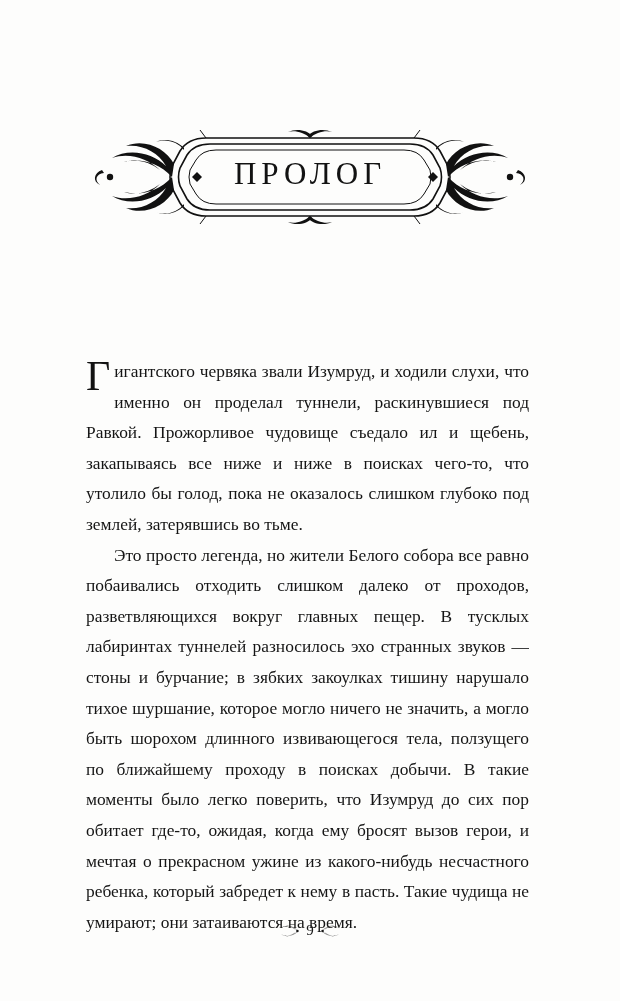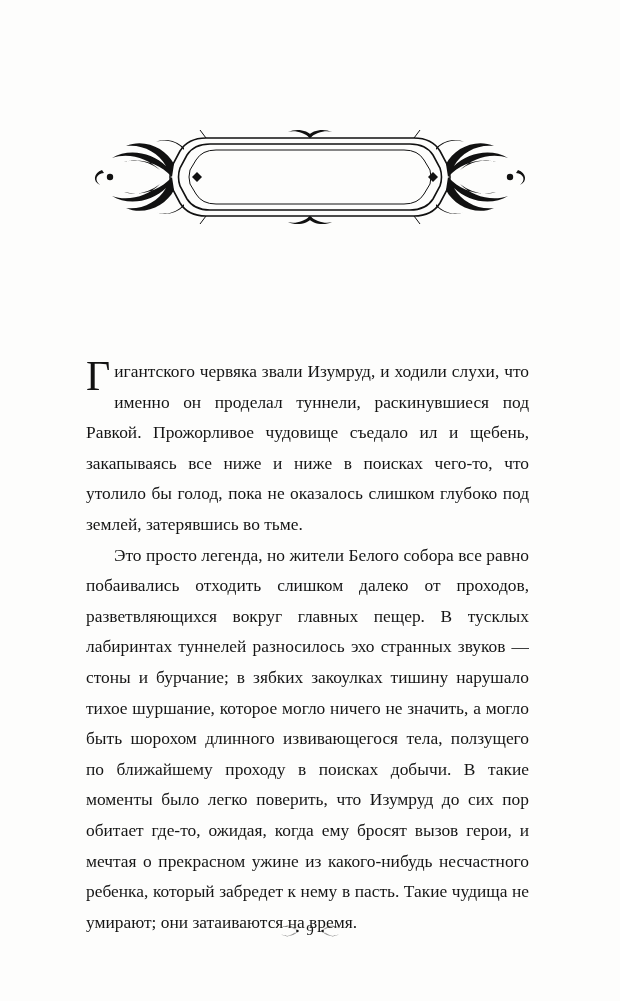--- a/index.html
+++ b/index.html
@@ -149,20 +149,21 @@
 
         <path d="M222 98 C216 104 206 106 200 104 C208 108 220 106 224 100 Z"></path>
         <path d="M222 98 C228 104 238 106 244 104 C236 108 224 106 220 100 Z"></path>
 
         <path d="M104 59 l5 -5 5 5 -5 5 z"></path>
         <path d="M340 59 l5 -5 5 5 -5 5 z"></path>
       </g>
     </svg>
   </div>
 
+  <div class="chapter-title">ПРОЛОГ</div>
 
   <div class="body-text">
     <p class="para-first"><span class="dropcap">Г</span><span>игантского червяка звали Изумруд, и ходи­ли слухи, что именно он проделал туннели, раскинувшиеся под Равкой. Прожорливое чудовище съедало ил и щебень, закапываясь все ниже и ниже в поисках чего-то, что утолило бы голод, пока не оказалось слишком глубоко под землей, затерявшись во тьме.</span></p>
     <p class="indent">Это просто легенда, но жители Белого собора все равно побаивались отходить слишком далеко от проходов, разветвляющихся вокруг главных пещер. В тусклых лабиринтах туннелей разно­силось эхо странных звуков — стоны и бурчание; в зябких закоулках тишину нарушало тихое шур­шание, которое могло ничего не значить, а мог­ло быть шорохом длинного извивающегося тела, ползущего по ближайшему проходу в поисках до­бычи. В такие моменты было легко поверить, что Изумруд до сих пор обитает где-то, ожидая, когда ему бросят вызов герои, и мечтая о прекрасном ужине из какого-нибудь несчастного ребенка, ко­торый забредет к нему в пасть. Такие чудища не умирают; они затаиваются на время.</p>
   </div>
 
   <div class="footer">
     <span class="orn">
       <svg viewBox="0 0 18 14" xmlns="http://www.w3.org/2000/svg">
         <g fill="#151515">

